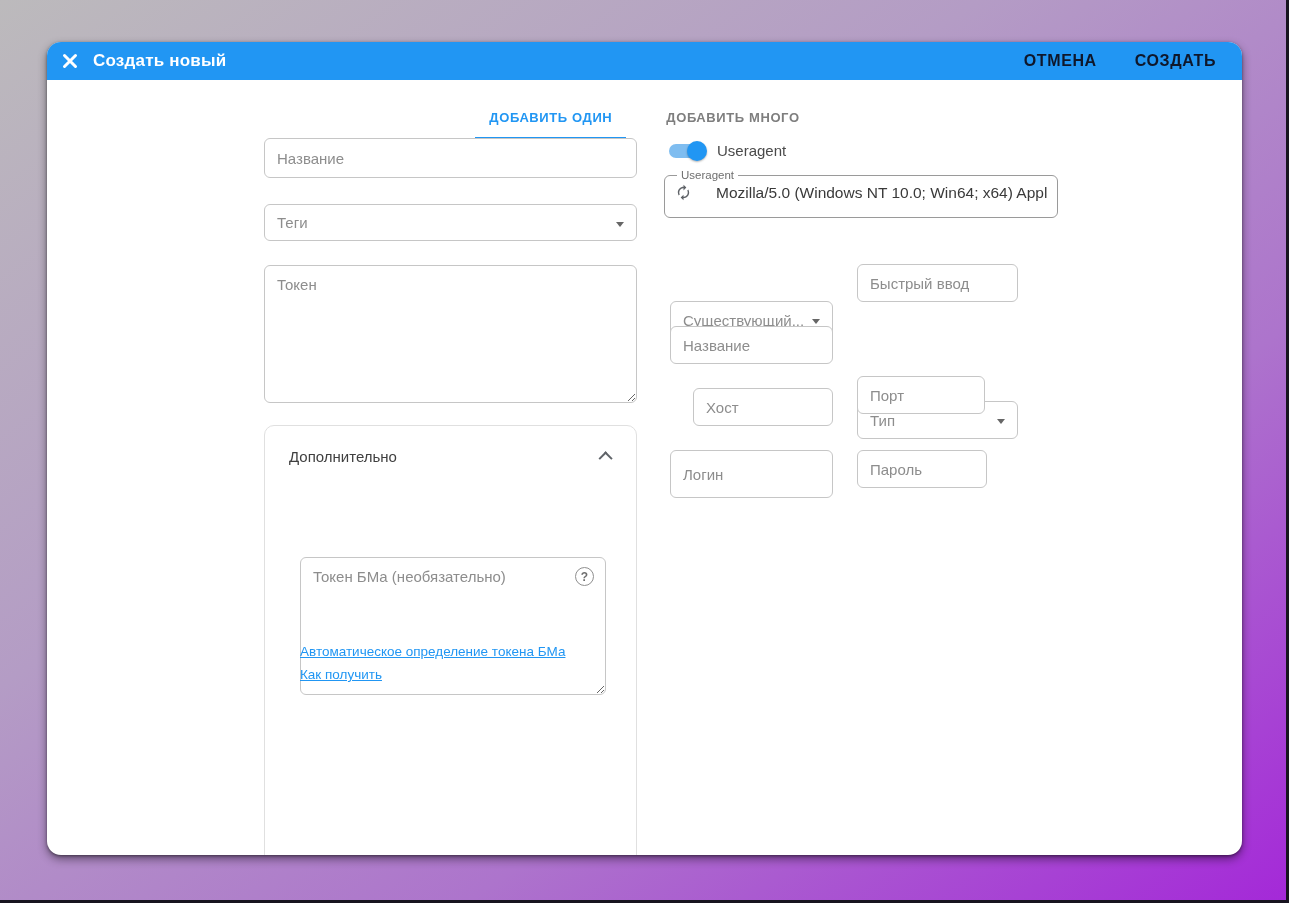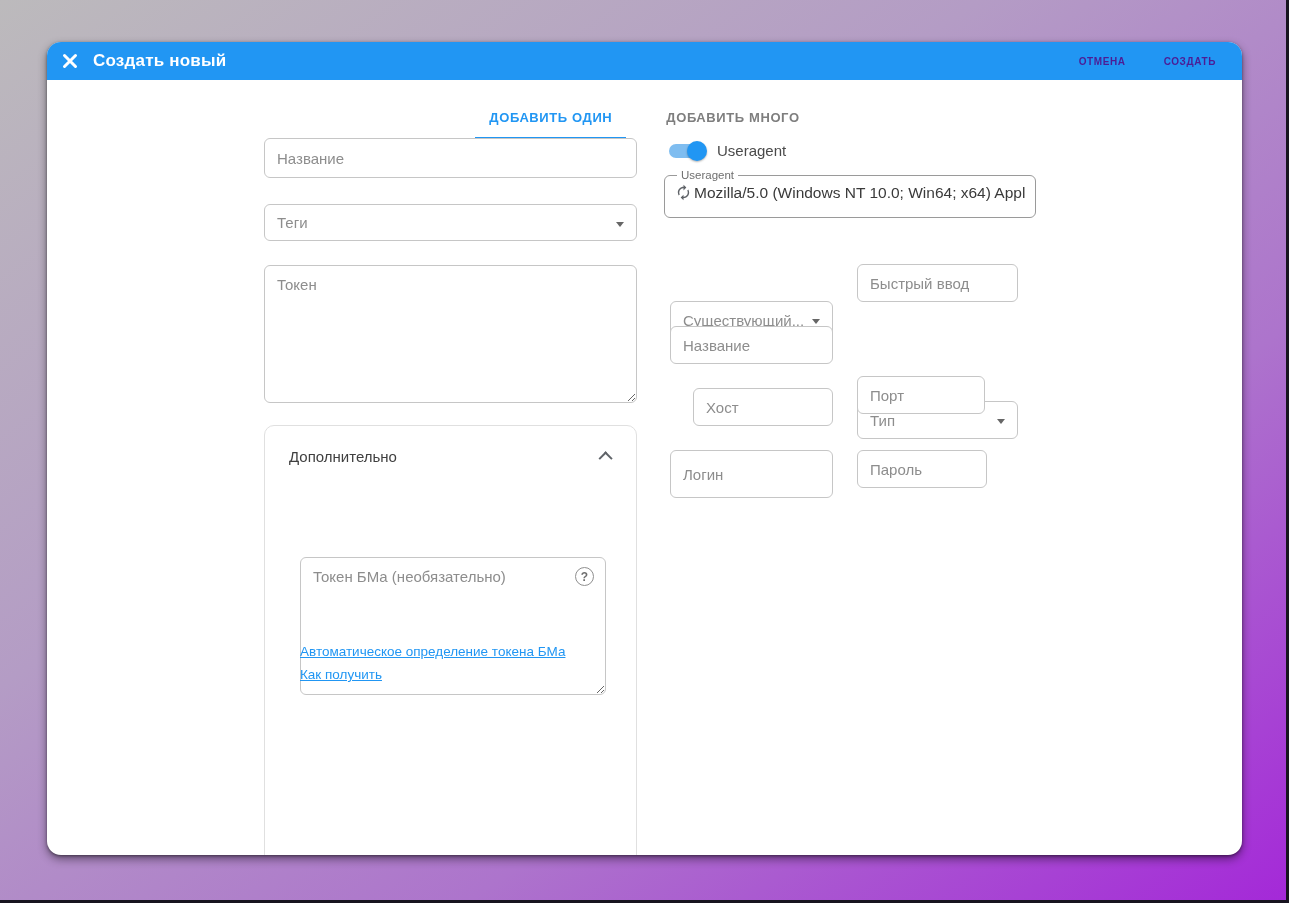--- a/index.html
+++ b/index.html
@@ -20,21 +20,21 @@
   }
   
   .hdr {
     position:absolute; left:0; top:0; right:0; height:38px;
     background:#2196f3; display:flex; align-items:center; color:#fff;
   }
   .hdr .close { width:46px; display:flex; justify-content:center; cursor:pointer; }
   .hdr .title { font-size:17px; font-weight:bold; letter-spacing:0.2px;text-align:center; }
   .hdr .spacer { flex:1; }
   .hdr .hbtn {
-    font-size:10px; font-weight:bold; letter-spacing:0.6px; cursor:pointer; color:#4c1d95;
+    font-size:16px; font-weight:bold; letter-spacing:0.6px; cursor:pointer; color:#0f172a;
     background:none; border:none; font-family:inherit; padding:6px 4px;
   }
   .hdr .hbtn + .hbtn { margin-left:30px; }
   .hdr { padding-right:22px; }
   
   .tabs { position:absolute; top:56px; left:0; right:0; display:flex; justify-content:center; gap:26px; }
   .tab {
     font-size:13px; font-weight:bold; letter-spacing:0.6px; padding:12px 14px 14px;
     color:#7e7e7e; cursor:pointer; position:relative; background:none; border:none; font-family:inherit;
   }
@@ -62,21 +62,21 @@
     background:#2196f3; box-shadow:0 1px 2px rgba(0,0,0,0.3);
   }
   .togglelabel { font-size:15px; color:#4a4a4a; }
   
   fieldset.outlined {
     border:1px solid #9a9a9a; border-radius:6px; padding:2px 10px 8px 10px; background:#fff;
   }
   fieldset.outlined legend {
     font-size:11.5px; color:#6f6f6f; padding:0 4px; margin-left:2px; line-height:1;
   }
-  .ua-inner { display:flex; align-items:center; gap:2px; }
+  .ua-inner { display:flex; align-items:center; gap:24px; }
   .ua-text { font-size:15.5px; color:#3a3a3a; white-space:nowrap; overflow:hidden; }
   .icon-btn { background:none; border:none; cursor:pointer; display:flex; padding:0; }
   
   .panel {
     border:1px solid #e0e0e0; border-radius:10px; background:#fff;
   }
   .panel-hdr { display:flex; align-items:center; justify-content:space-between; padding:22px 24px 18px 24px; cursor:pointer; }
   .panel-title { font-size:15px; color:#3f3f3f; }
   .chev { width:10px; height:10px; border-left:2px solid #5f6368; border-top:2px solid #5f6368; transform:rotate(45deg) translateY(2px); }
   .ta-wrap { position:relative; }

